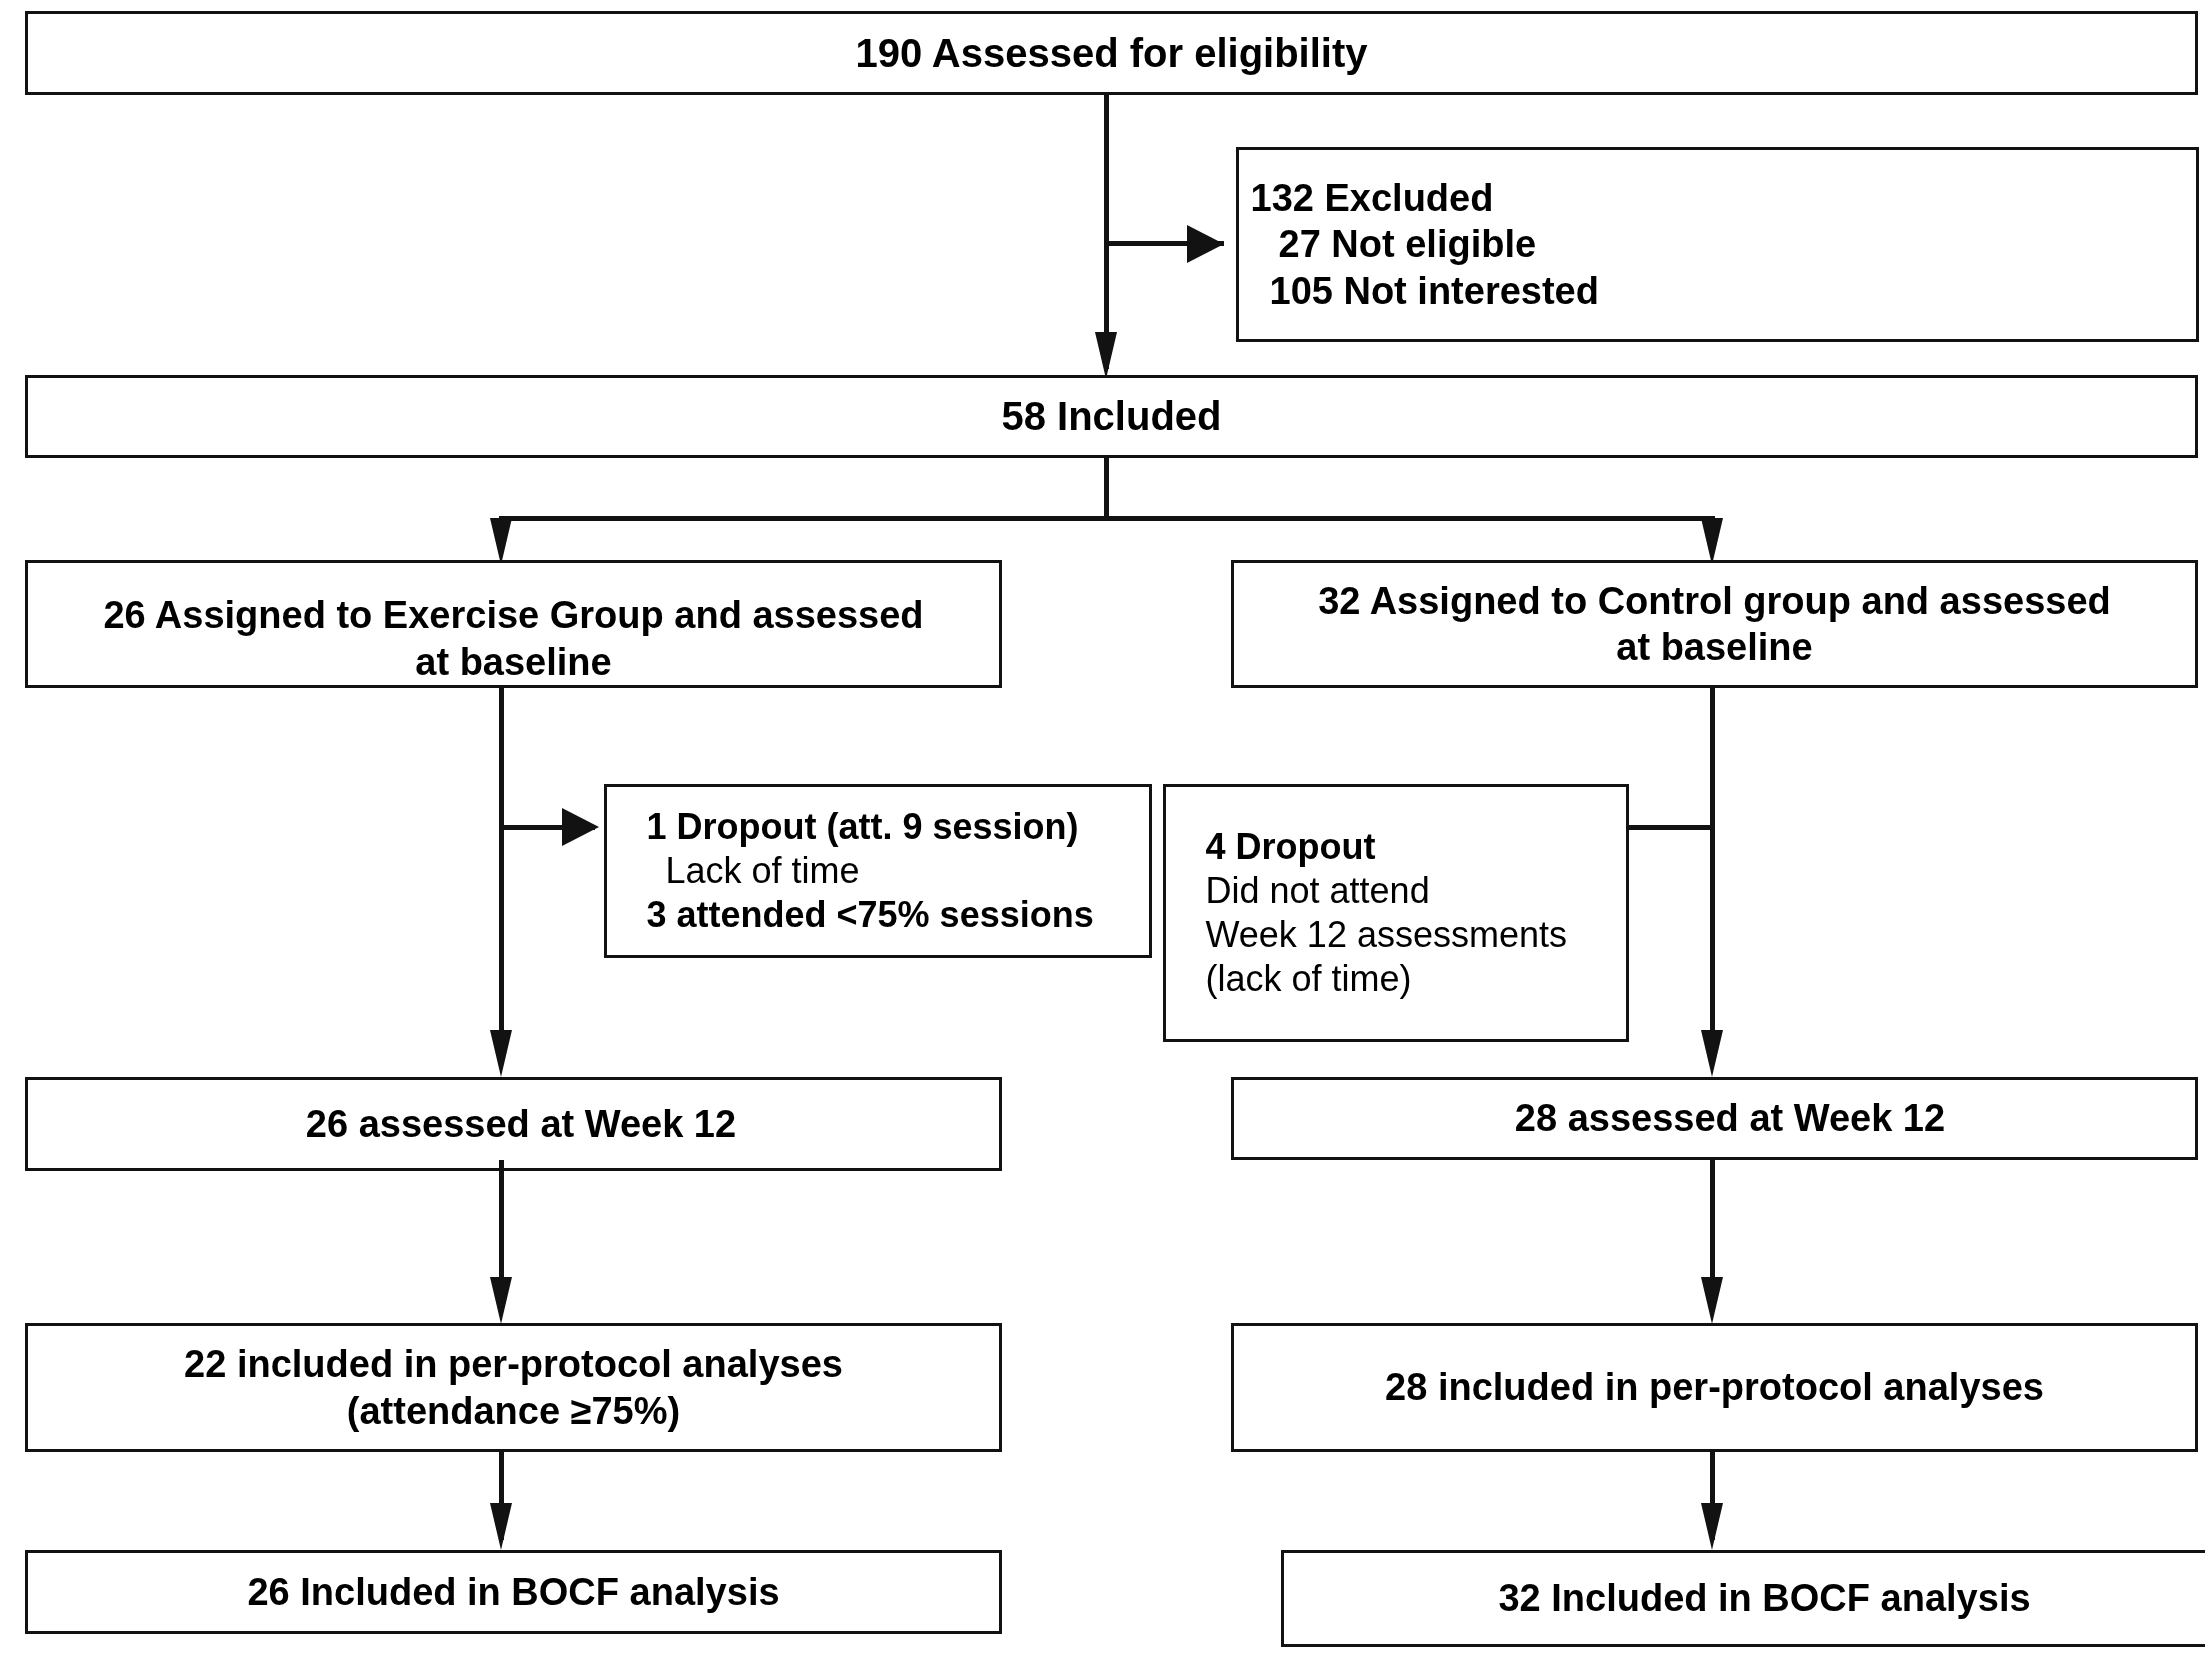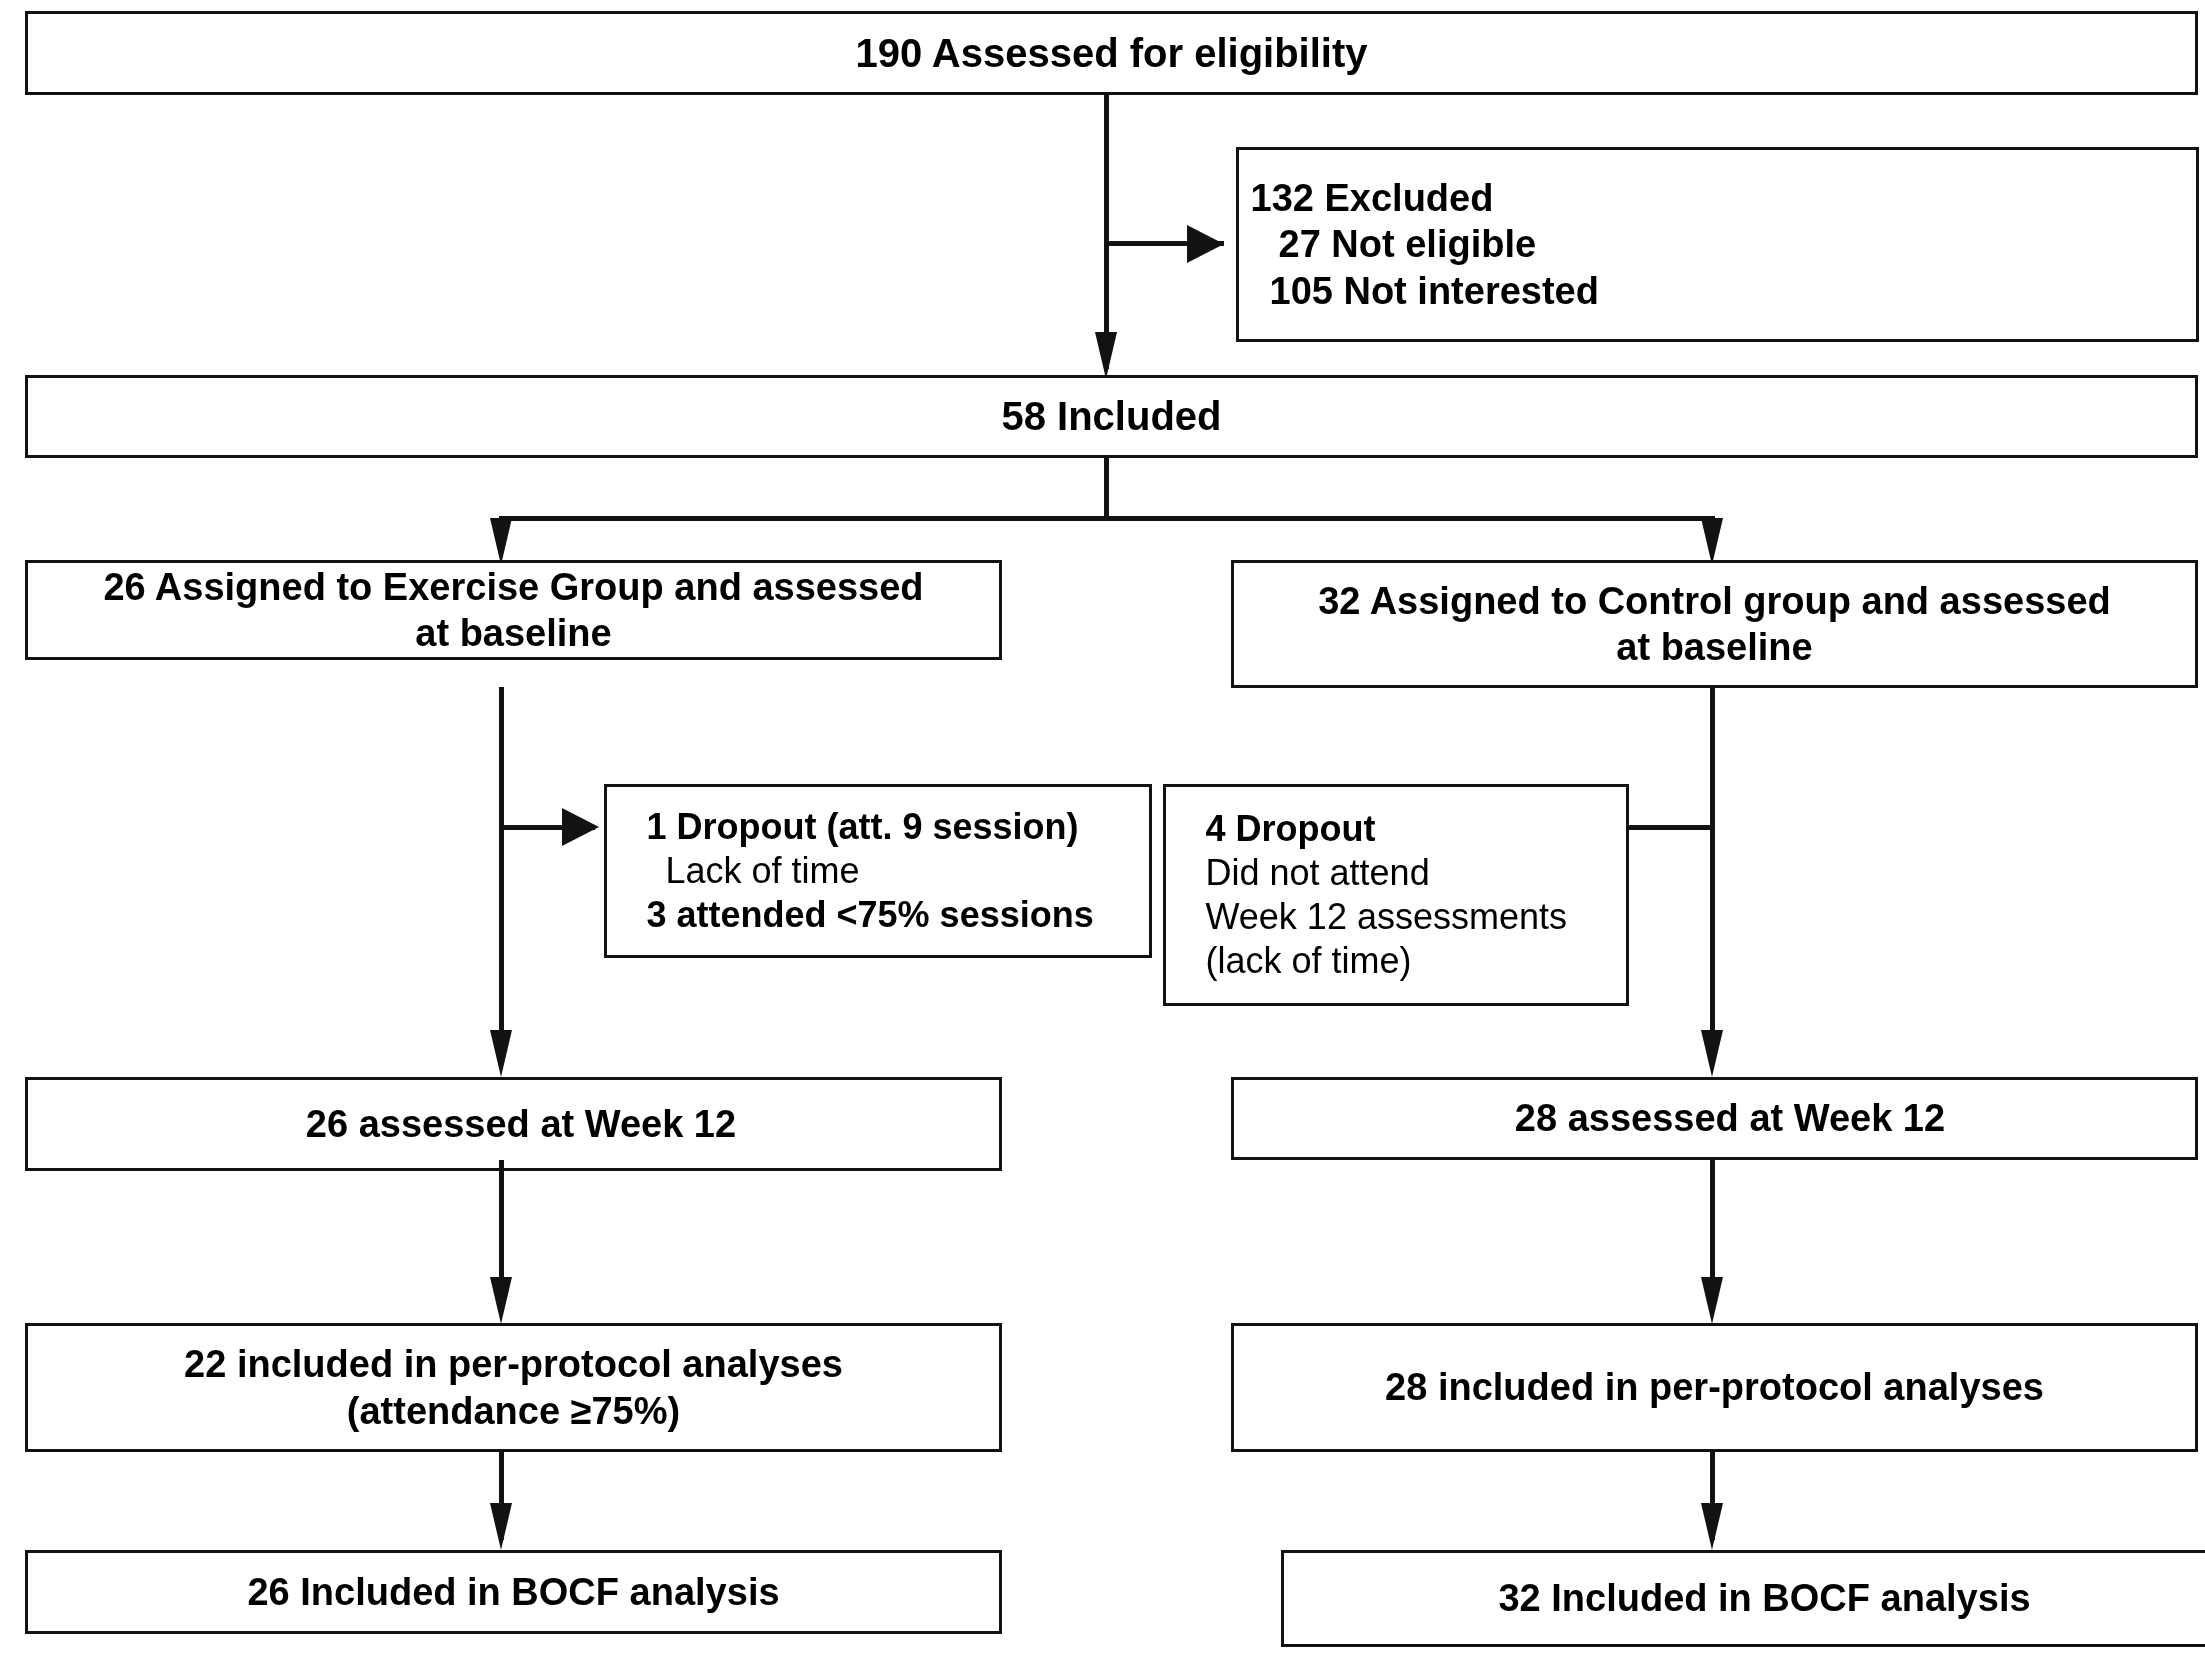--- a/index.html
+++ b/index.html
@@ -115,21 +115,21 @@
   <div class="vline" style="left:1104px; top:458px; height:63px;"></div>
 
   <div class="hline" style="left:499px; top:516px; width:1215px;"></div>
 
   <div class="vline" style="left:499px; top:516px; height:19px;"></div>
   <div class="arrow-down slim" style="left:490px; top:518px;"></div>
 
   <div class="vline" style="left:1710px; top:516px; height:19px;"></div>
   <div class="arrow-down slim" style="left:1701px; top:518px;"></div>
 
-  <div class="box fs-box" style="left:16px; top:560px; width:977px; height:100px;">
+  <div class="box fs-box" style="left:16px; top:560px; width:977px; height:128px;align-items:flex-end;">
     <div class="inner bold t-center">
       <div>26 Assigned to Exercise Group and assessed</div>
       <div>at baseline</div>
     </div>
   </div>
 
   <div class="box fs-box" style="left:1222px; top:560px; width:967px; height:128px;">
     <div class="inner bold t-center">
       <div>32 Assigned to Control group and assessed</div>
       <div>at baseline</div>
@@ -149,21 +149,21 @@
   <div class="arrow-left" style="left:1583px; top:808px;"></div>
 
   <div class="box thin fs-drop" style="left:595px; top:784px; width:548px; height:174px;">
     <div class="inner t-left">
       <div class="bold">1 Dropout (att. 9 session)</div>
       <div class="normal indent-2">Lack of time</div>
       <div class="bold">3 attended &lt;75% sessions</div>
     </div>
   </div>
 
-  <div class="box thin fs-drop" style="left:1154px; top:784px; width:466px; height:222px;align-items:center;">
+  <div class="box thin fs-drop" style="left:1154px; top:784px; width:466px; height:258px;align-items:center;">
     <div class="inner t-left">
       <div class="bold">4 Dropout</div>
       <div class="normal">Did not attend</div>
       <div class="normal">Week 12 assessments</div>
       <div class="normal">(lack of time)</div>
     </div>
   </div>
 
   <div class="box fs-box" style="left:16px; top:1077px; width:977px; height:94px;padding-left:15px;">
     <div class="inner bold t-center">26 assessed at Week 12</div>

